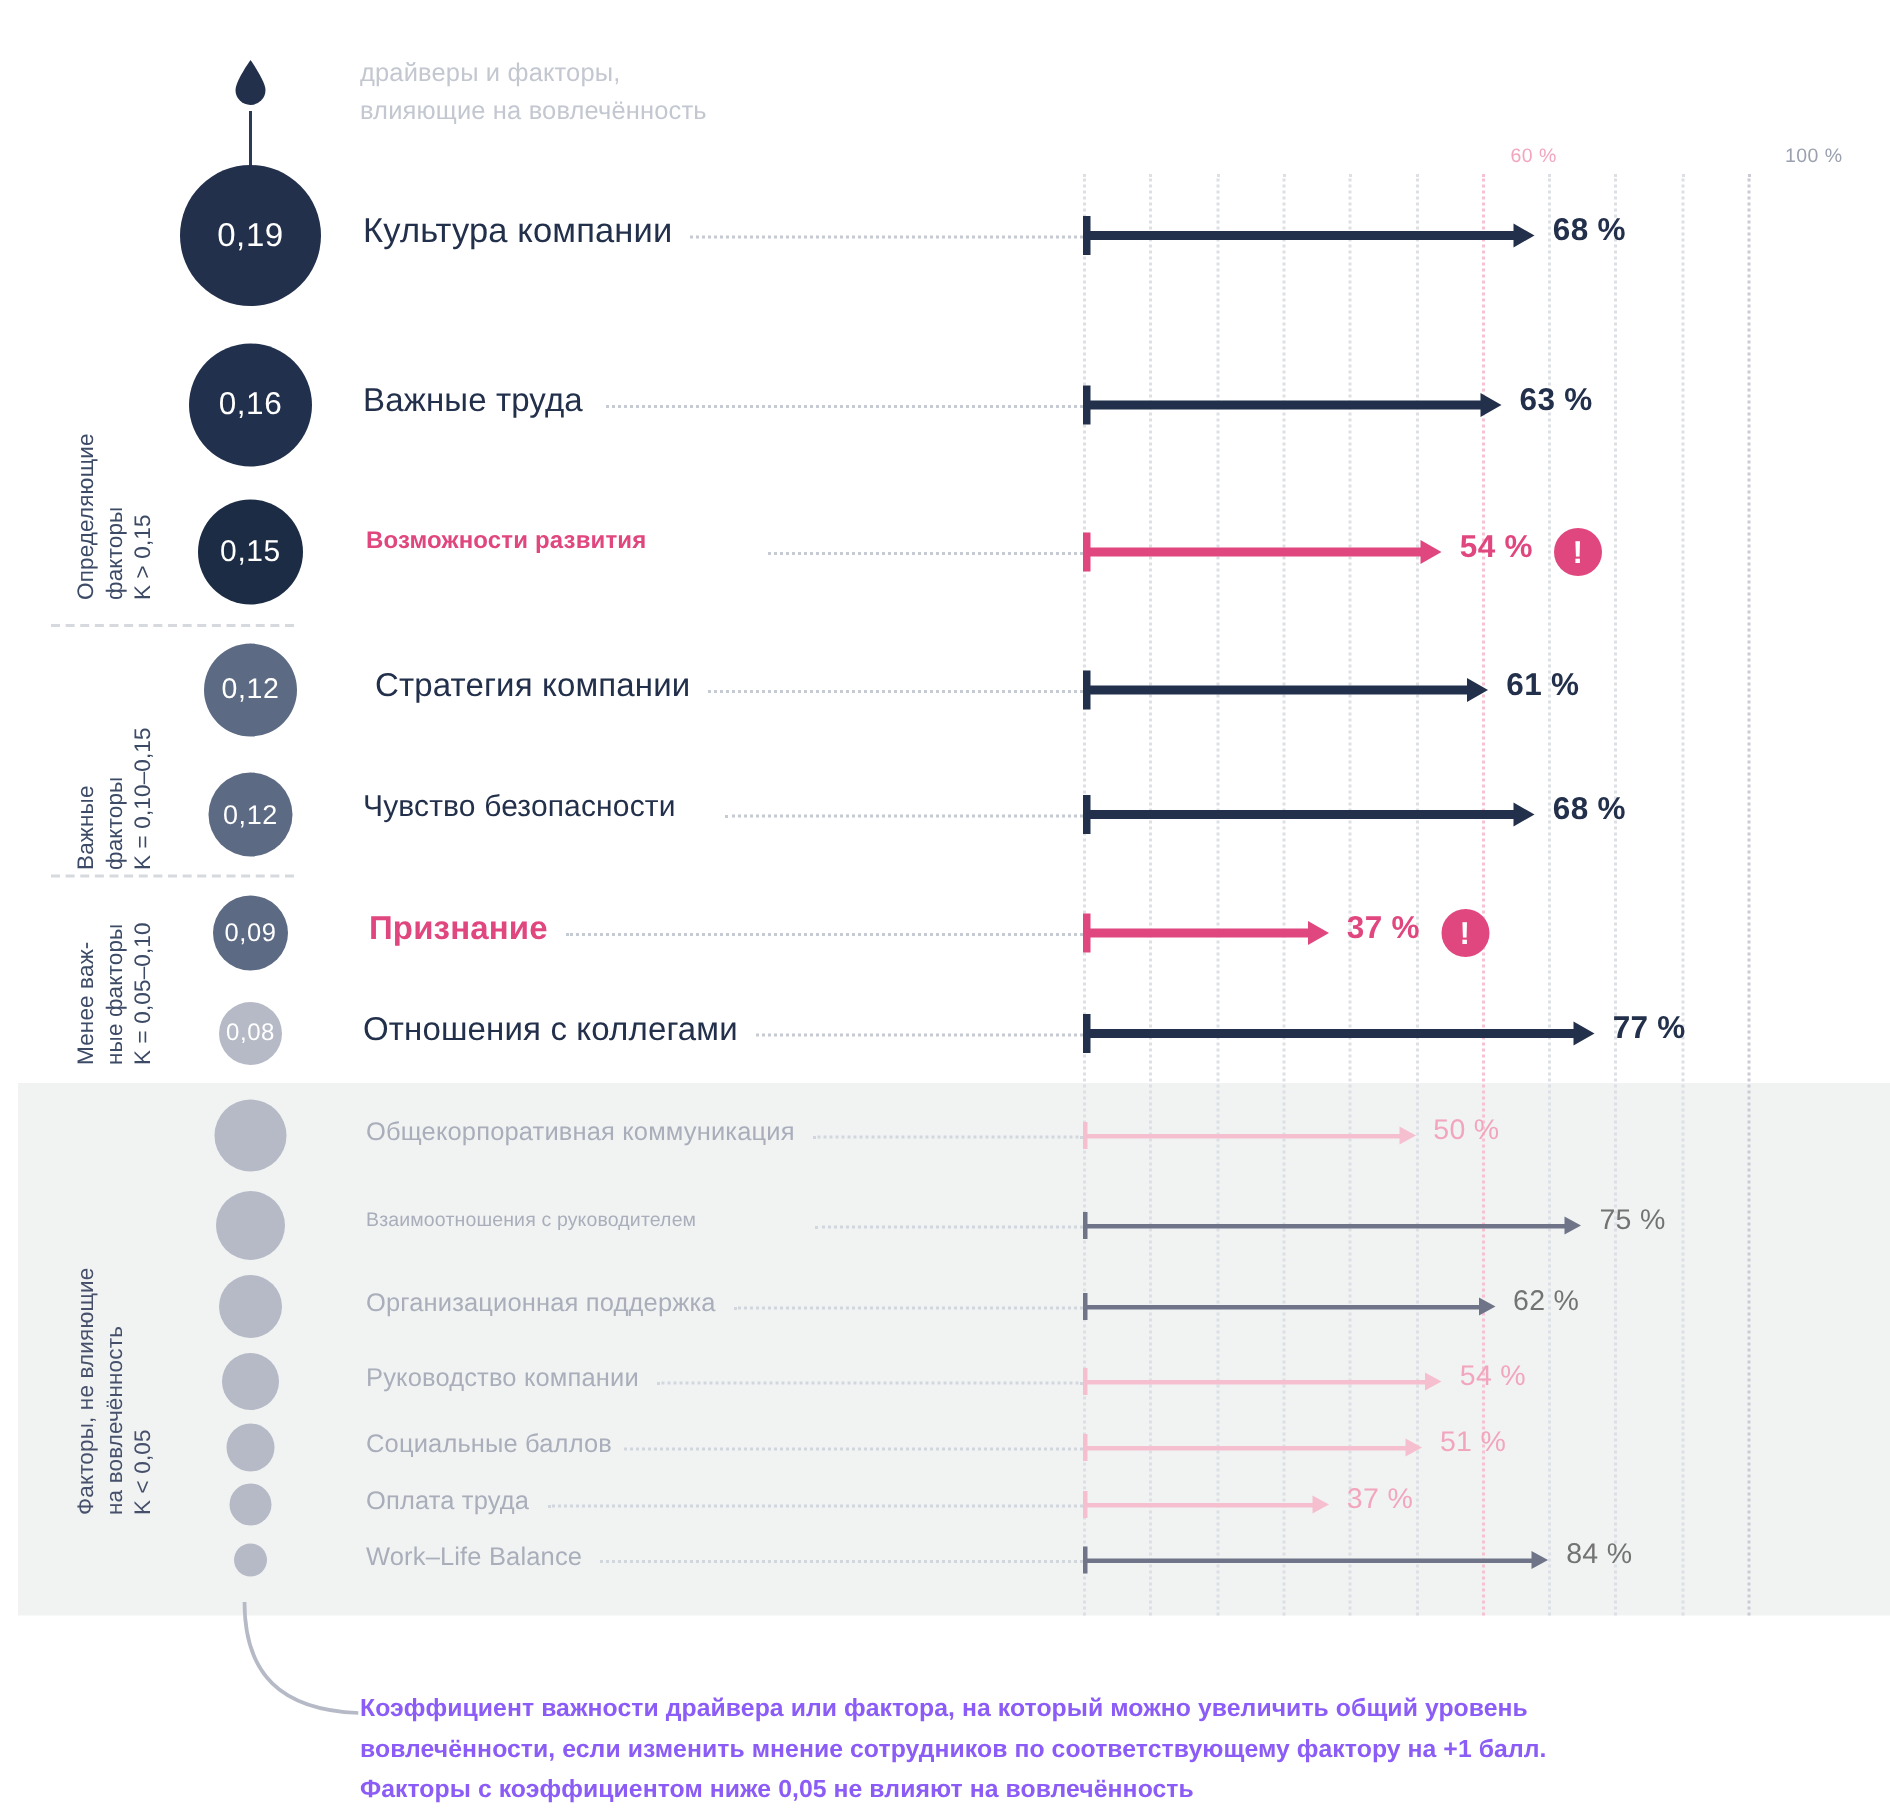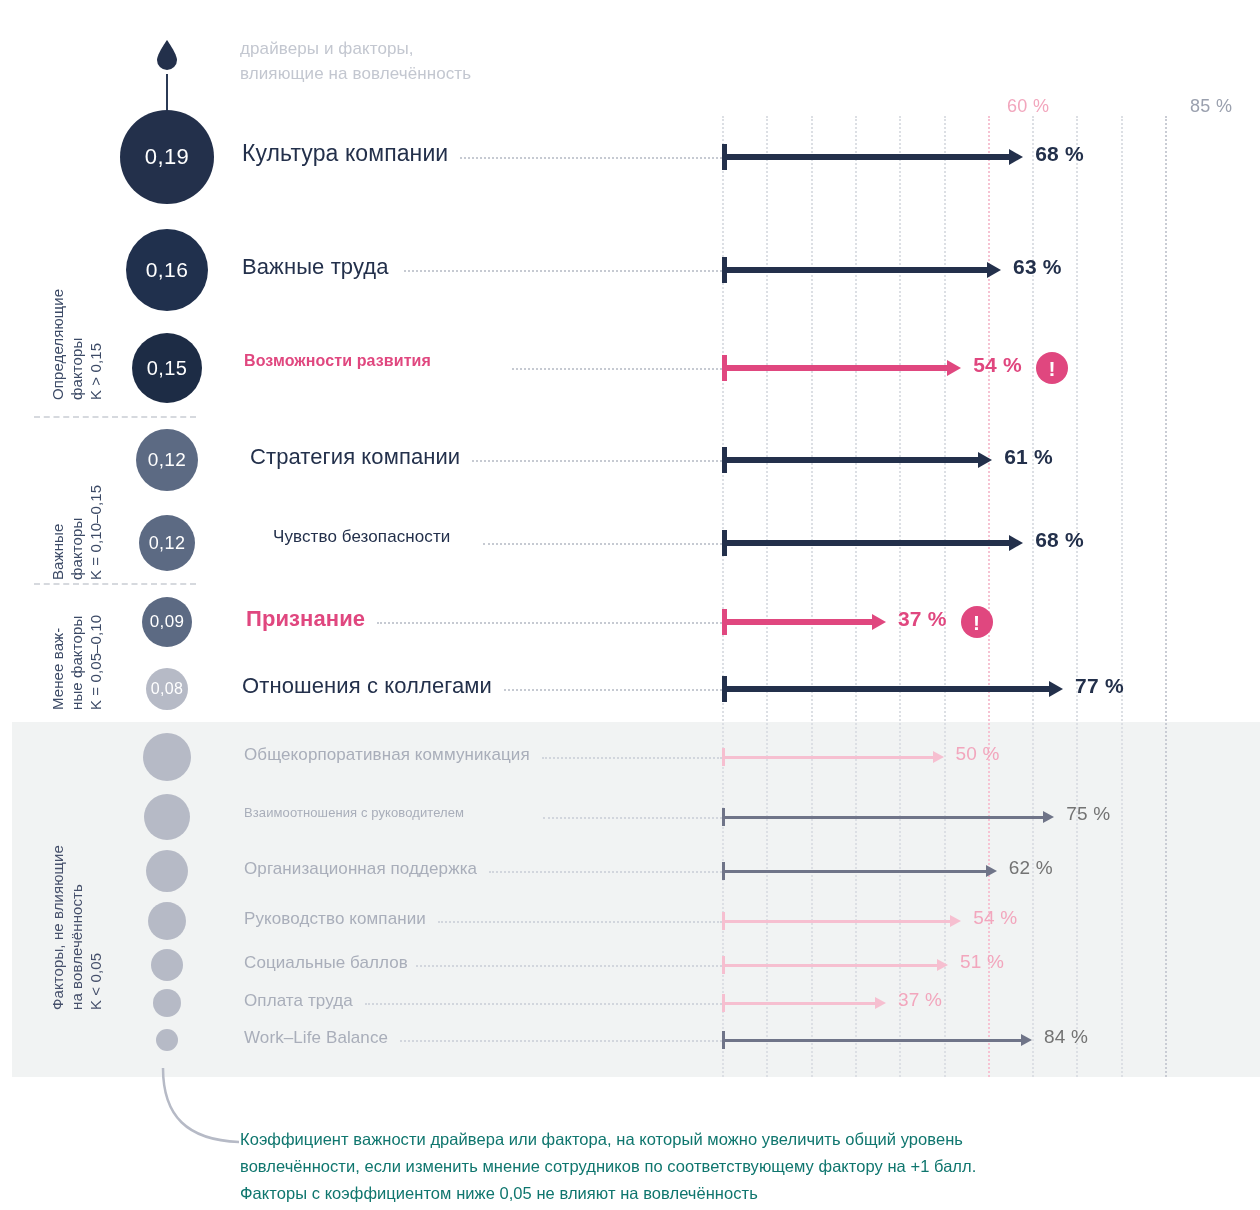--- a/index.html
+++ b/index.html
@@ -38,21 +38,21 @@
     line-height: 25px;
     letter-spacing: .1px;
     white-space: pre-line;
   }
   .hdr-drivers { left: 236px; top: 36px; }
   .hdr-percent { left: 714px; top: 36px; }
 
   
   .axis-lbl {
     position: absolute;
-    font-size: 18px;
+    font-size: 13px;
     top: 96px;
     letter-spacing: .3px;
   }
   .axis-60  { color: #f2a6bd; }
   .axis-100 { color: #9aa0ae; }
 
   
   .gridline {
     position: absolute;
     top: 116px;
@@ -197,23 +197,24 @@
     width: 80px;
     height: 78px;
   }
   .footnote {
     position: absolute;
     left: 236px;
     top: 1126px;
     width: 880px;
     font-size: 16.5px;
     line-height: 27px;
-    color: #0f766e;
+    color: #8b5cf6;
     white-space: pre-line;
     letter-spacing: .05px;
+    font-weight: bold;
   }
 </style>
 </head>
 <body>
 
 <div id="stage">
 
   <div class="gray-band"></div>
 
   <div class="hdr hdr-drivers">драйверы и факторы,
@@ -227,21 +228,21 @@
       <div class="gridline" style="left: 895.2px;"></div>
       <div class="gridline" style="left: 939.5px;"></div>
       <div class="gridline g60" style="left: 983.8px;"></div>
       <div class="gridline" style="left: 1028.1px;"></div>
       <div class="gridline" style="left: 1072.4px;"></div>
       <div class="gridline" style="left: 1116.7px;"></div>
       <div class="gridline g100" style="left: 1161px;"></div>
     </div>
 
   <div class="axis-lbl axis-60" style="left:1003px">60 %</div>
-  <div class="axis-lbl axis-100" style="left:1186px">85 %</div>
+  <div class="axis-lbl axis-100" style="left:1186px">100 %</div>
 
   <div class="stem"></div>
   <svg class="teardrop" viewBox="0 0 22 30">
     <path d="M11 0 C11 0 21 14 21 20 A10 10 0 0 1 1 20 C1 14 11 0 11 0 Z" fill="#23304b"></path>
   </svg>
 
   <div class="vgroup" style="left:44px; top:400px">Определяющие
 факторы
 K &gt; 0,15</div>
   <div class="vgroup" style="left:44px; top:580px">Важные
@@ -281,21 +282,21 @@
       <div class="val pink" style="left: 969.22px; top: 353px;">54 %</div>
       <div class="alert" style="left: 1031.89px; top: 352px;">!</div>
       <div class="coef" style="left: 132px; top: 429px; height: 62px; width: 62px; background: rgb(92, 106, 131); font-size: 19px;">0,12</div>
       <div class="fname" style="left: 246px; font-size: 22px; top: 444px;">Стратегия компании</div>
       <div class="leader" style="left: 468.266px; width: 249.734px; top: 460px;"></div>
       <div class="tick" style="left: 718px; top: 447px; height: 26px; width: 5px;"></div>
       <div class="bar" style="left: 718px; top: 457px; width: 258.23px; height: 6px;"></div>
       <div class="head" style="left: 974.23px; top: 452px; border-top-width: 8px; border-bottom-width: 8px; border-left-width: 14px;"></div>
       <div class="val" style="left: 1000.23px; top: 445px;">61 %</div>
       <div class="coef" style="left: 135px; top: 515px; height: 56px; width: 56px; background: rgb(92, 106, 131); font-size: 18px;">0,12</div>
-      <div class="fname" style="left: 238px; font-size: 17px; top: 527px; margin-left: 31px;">Чувство безопасности</div>
+      <div class="fname" style="left: 238px; font-size: 20px; top: 527px;">Чувство безопасности</div>
       <div class="leader" style="left: 479.047px; width: 238.953px; top: 543px;"></div>
       <div class="tick" style="left: 718px; top: 530px; height: 26px; width: 5px;"></div>
       <div class="bar" style="left: 718px; top: 540px; width: 289.24px; height: 6px;"></div>
       <div class="head" style="left: 1005.24px; top: 535px; border-top-width: 8px; border-bottom-width: 8px; border-left-width: 14px;"></div>
       <div class="val" style="left: 1031.24px; top: 528px;">68 %</div>
       <div class="coef" style="left: 138px; top: 597px; height: 50px; width: 50px; background: rgb(92, 106, 131); font-size: 17px;">0,09</div>
       <div class="fname pink" style="left: 242px; font-size: 22px; top: 606px;">Признание</div>
       <div class="leader" style="left: 373.188px; width: 344.812px; top: 622px;"></div>
       <div class="tick pink" style="left: 718px; top: 609px; height: 26px; width: 5px;"></div>
       <div class="bar pink" style="left: 718px; top: 619px; width: 151.91px; height: 6px;"></div>

